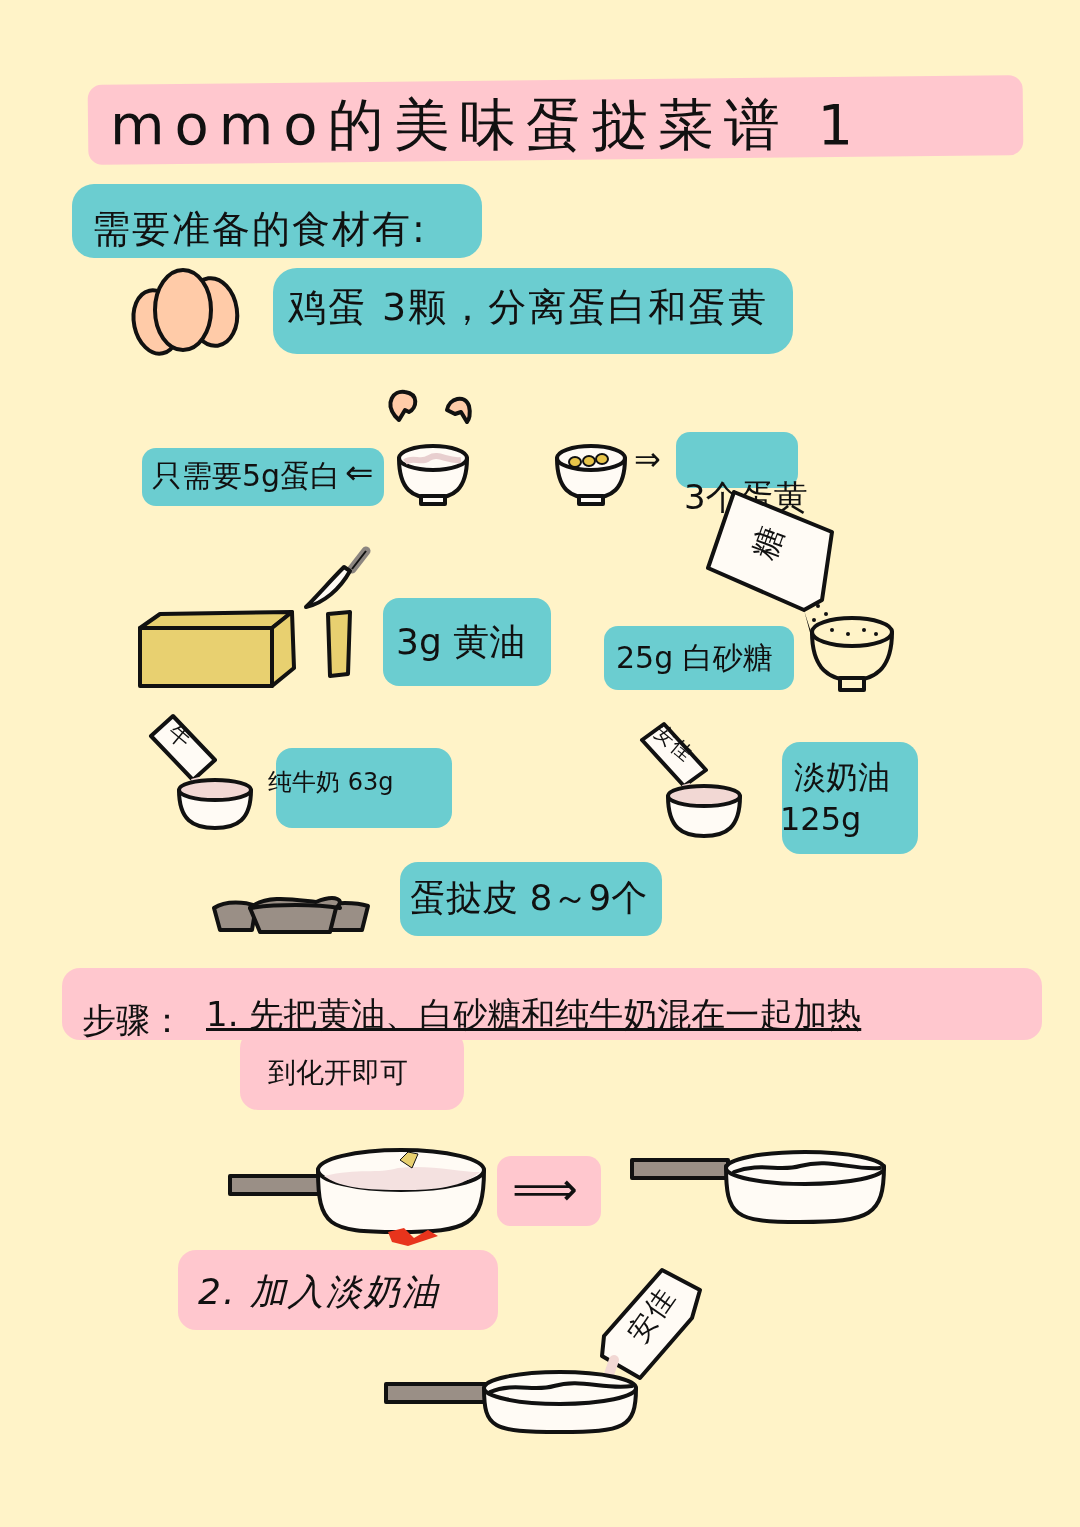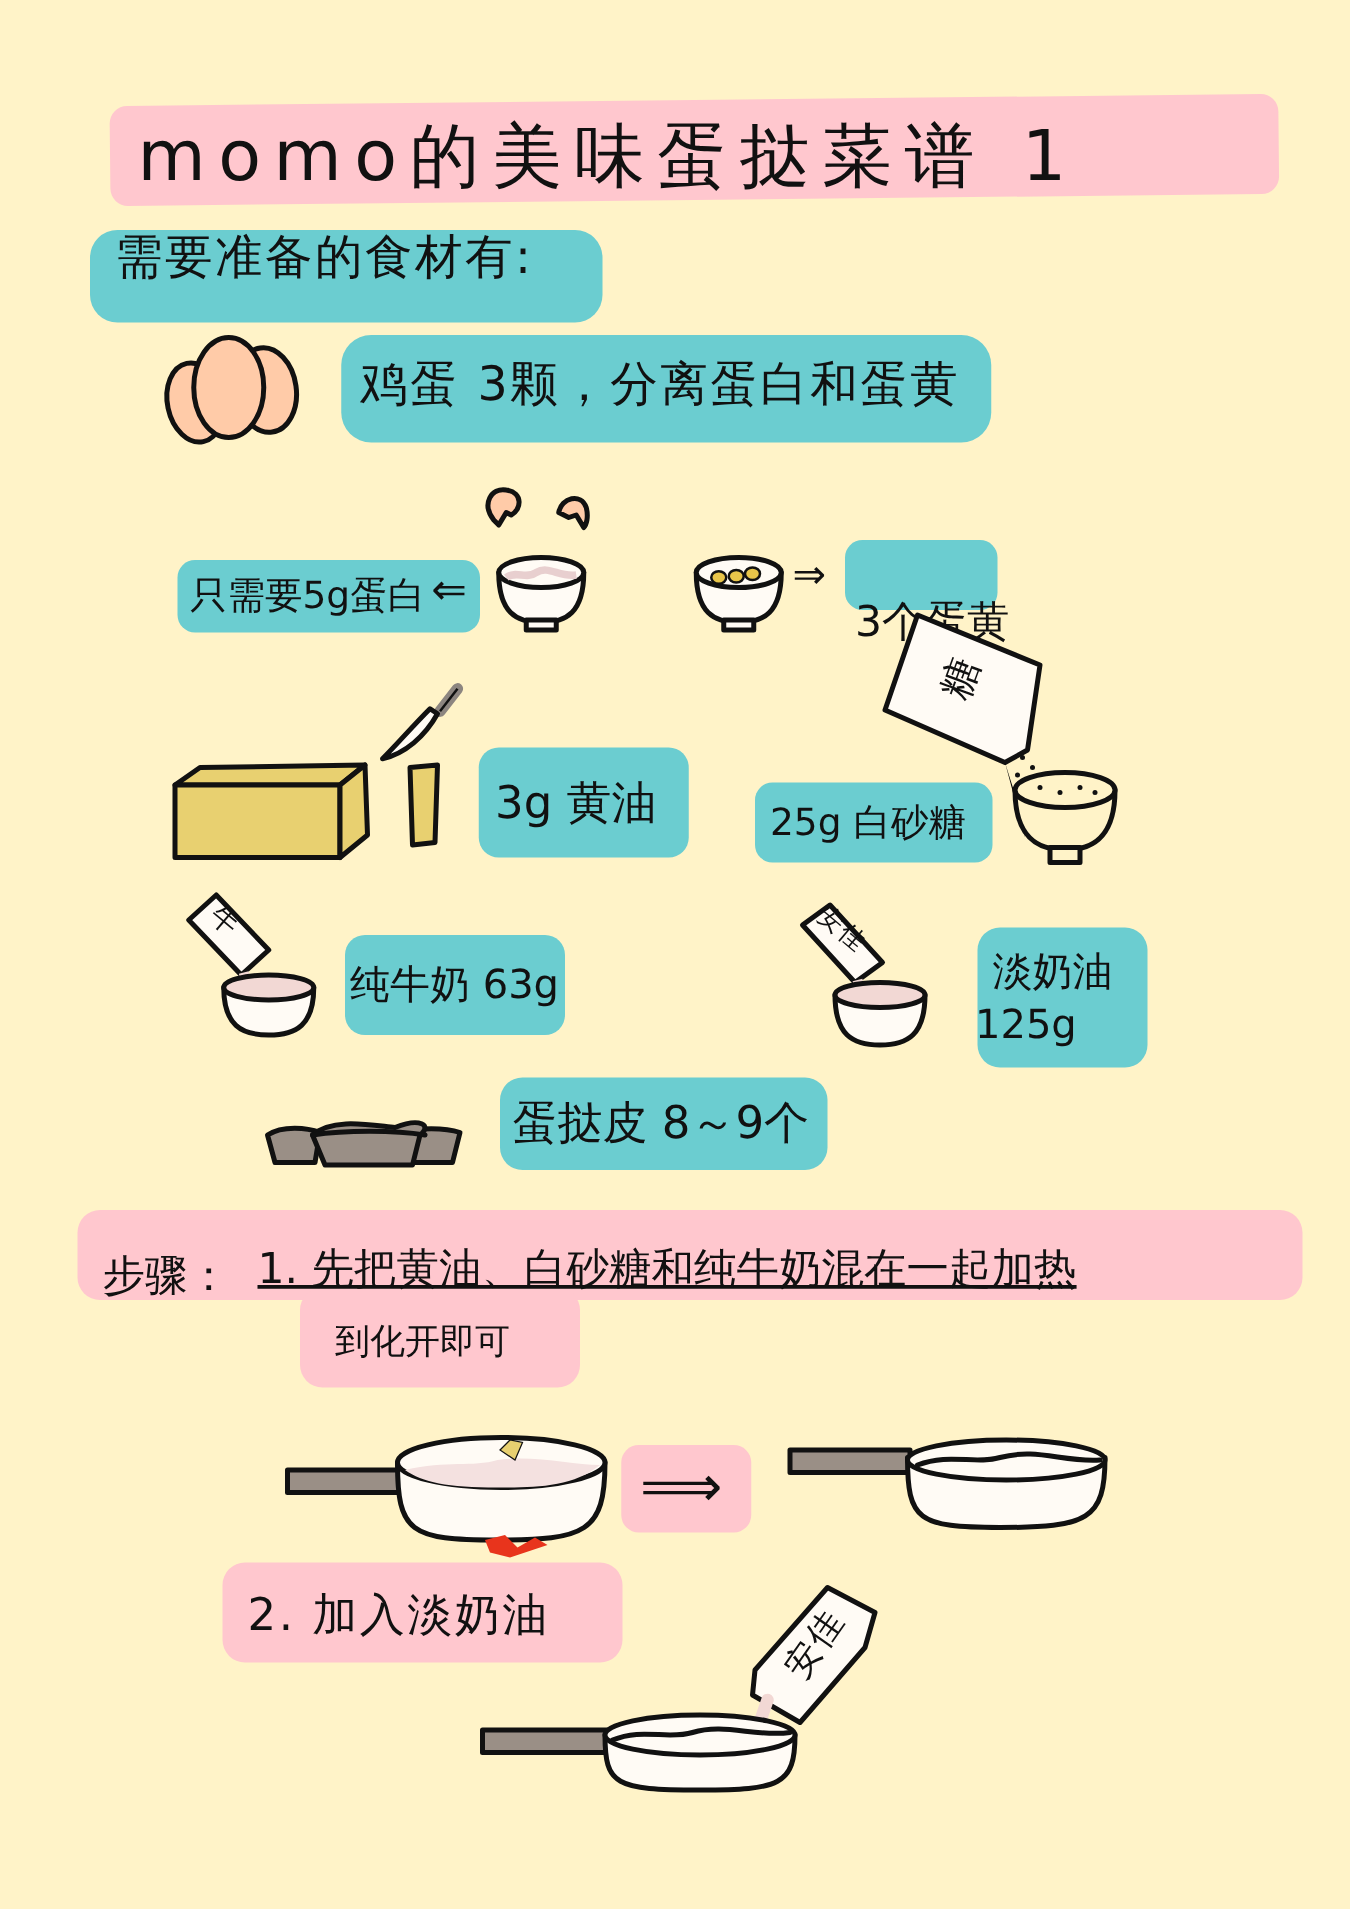--- a/index.html
+++ b/index.html
@@ -17,21 +17,21 @@
   svg { position:absolute; overflow:visible; }
   .ink { stroke:#111; stroke-width:4; stroke-linecap:round; stroke-linejoin:round; }
 </style>
 </head>
 <body>
 
 <div class="abs pink blob" style="left:88px;top:80px;width:935px;height:80px;transform:rotate(-0.6deg);"></div>
 <div class="txt" style="left:110px;top:88px;font-size:56px;letter-spacing:10px;">momo的美味蛋挞菜谱 1</div>
 
 <div class="abs teal blob" style="left:72px;top:184px;width:410px;height:74px;border-radius:22px;"></div>
-<div class="txt" style="left:92px;top:180px;font-size:38px;">需要准备的食材有:</div>
+<div class="txt" style="left:92px;top:204px;font-size:38px;">需要准备的食材有:</div>
 
 <svg style="left:128px;top:260px;" width="120" height="100">
   <ellipse cx="28" cy="62" rx="22" ry="32" fill="#FFCBA8" class="ink" transform="rotate(-12 28 62)"></ellipse>
   <ellipse cx="85" cy="52" rx="24" ry="34" fill="#FFCBA8" class="ink" transform="rotate(-8 85 52)"></ellipse>
   <ellipse cx="55" cy="50" rx="28" ry="40" fill="#FFCBA8" class="ink"></ellipse>
 </svg>
 <div class="abs teal blob" style="left:273px;top:268px;width:520px;height:86px;border-radius:24px;"></div>
 <div class="txt" style="left:288px;top:282px;font-size:38px;">鸡蛋 3颗，分离蛋白和蛋黄</div>
 
 <svg style="left:385px;top:388px;" width="90" height="40">
@@ -99,21 +99,21 @@
 <div class="txt" style="left:616px;top:638px;font-size:30px;letter-spacing:0;">25g 白砂糖</div>
 
 <svg style="left:145px;top:712px;" width="110" height="130">
   <polygon points="6,24 28,4 70,48 48,68" fill="#FFFBF5" class="ink" stroke-width="3.5"></polygon>
   <path d="M50 66 L58 100" stroke="#F2D8D4" stroke-width="8"></path>
   <path d="M34 78 C34 108 48 116 70 116 C92 116 106 108 106 78 Z" fill="#FFFBF5" class="ink"></path>
   <ellipse cx="70" cy="78" rx="36" ry="10" fill="#F2D8D4" class="ink"></ellipse>
 </svg>
 <div class="txt" style="left:168px;top:722px;font-size:22px;transform:rotate(40deg);">牛</div>
 <div class="abs teal blob" style="left:276px;top:748px;width:176px;height:80px;border-radius:16px;"></div>
-<div class="txt" style="left:280px;top:766px;font-size:32px;letter-spacing:0;">纯牛奶 63g</div>
+<div class="txt" style="left:268px;top:766px;font-size:24px;letter-spacing:0;">纯牛奶 63g</div>
 
 <svg style="left:634px;top:720px;" width="110" height="130">
   <polygon points="8,20 30,4 72,50 50,66" fill="#FFFBF5" class="ink" stroke-width="3.5"></polygon>
   <path d="M52 64 L60 98" stroke="#F2D8D4" stroke-width="8"></path>
   <path d="M34 76 C34 108 48 116 70 116 C92 116 106 108 106 76 Z" fill="#FFFBF5" class="ink"></path>
   <ellipse cx="70" cy="76" rx="36" ry="10" fill="#F2D8D4" class="ink"></ellipse>
 </svg>
 <div class="txt" style="left:652px;top:730px;font-size:20px;transform:rotate(40deg);">安佳</div>
 <div class="abs teal blob" style="left:782px;top:742px;width:136px;height:112px;border-radius:18px;"></div>
 <div class="txt" style="left:794px;top:756px;font-size:32px;letter-spacing:0;">淡奶油</div>
@@ -146,21 +146,21 @@
 <div class="txt" style="left:512px;top:1162px;font-size:46px;">⟹</div>
 
 <svg style="left:630px;top:1150px;" width="260" height="76">
   <rect x="2" y="10" width="96" height="18" fill="#9A8F86" class="ink" stroke-width="3"></rect>
   <path d="M96 16 C96 66 104 72 170 72 C240 72 254 66 254 16 Z" fill="#FFFBF5" class="ink"></path>
   <ellipse cx="175" cy="18" rx="79" ry="16" fill="#FFFBF5" class="ink"></ellipse>
   <path d="M104 22 C130 12 150 22 170 16 C200 8 220 20 250 18" fill="none" class="ink" stroke-width="3"></path>
 </svg>
 
 <div class="abs pink blob" style="left:178px;top:1250px;width:320px;height:80px;border-radius:18px;"></div>
-<div class="txt" style="left:198px;top:1268px;font-size:36px;letter-spacing:2px;">2. 加入淡奶油</div>
+<div class="txt" style="left:198px;top:1268px;font-size:36px;letter-spacing:2px;font-style:italic;">2. 加入淡奶油</div>
 
 <svg style="left:596px;top:1262px;" width="110" height="110">
   <polygon points="8,74 66,8 104,28 96,56 44,116 6,94" fill="#FFFBF5" class="ink" stroke-width="3.5"></polygon>
 </svg>
 <div class="txt" style="left:622px;top:1296px;font-size:28px;transform:rotate(-55deg);">安佳</div>
 <svg style="left:384px;top:1350px;" width="260" height="84">
   <path d="M230 10 L214 56" stroke="#F2D8D4" stroke-width="10" stroke-linecap="round"></path>
   <rect x="2" y="34" width="100" height="18" fill="#9A8F86" class="ink" stroke-width="3"></rect>
   <path d="M100 38 C100 78 108 82 176 82 C240 82 252 78 252 38 Z" fill="#FFFBF5" class="ink"></path>
   <ellipse cx="176" cy="38" rx="76" ry="16" fill="#FFFBF5" class="ink"></ellipse>

